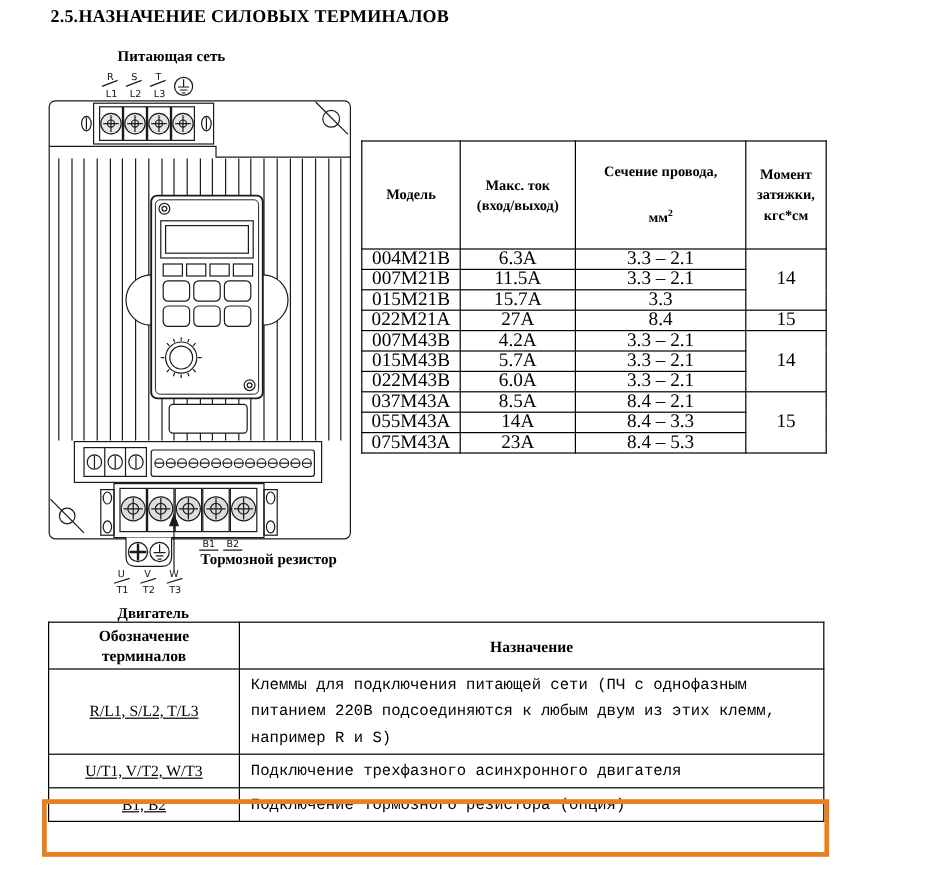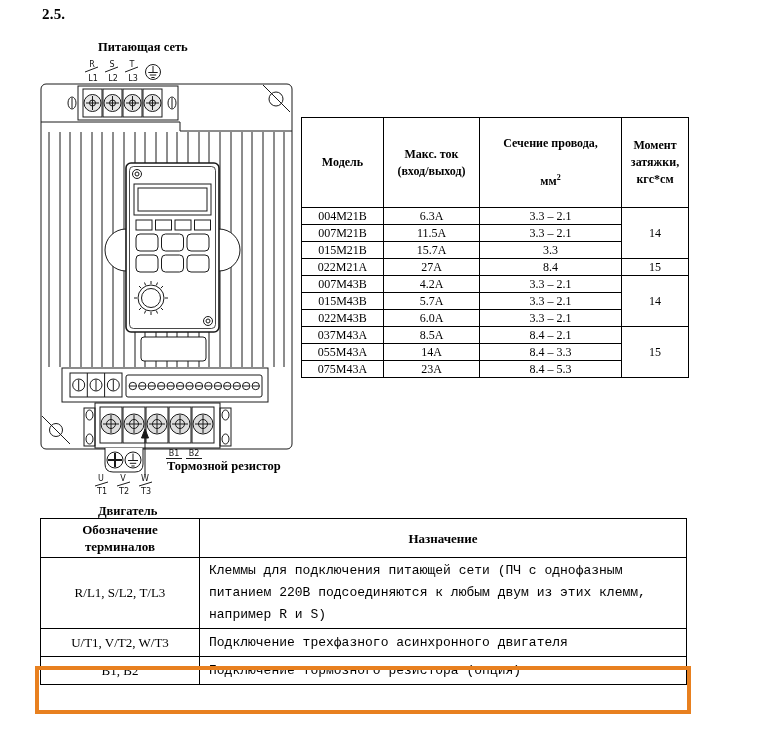--- a/index.html
+++ b/index.html
@@ -6,45 +6,46 @@
   .page{position:relative;width:774px;height:744px;background:#fff;overflow:hidden;
         font-family:"Liberation Serif",serif;color:#000;}
   .abs{position:absolute;}
   .title{left:42px;top:6px;display:flex;gap:0;font-size:15px;font-weight:bold;letter-spacing:.2px;}
   .bold-label{font-weight:bold;font-size:12.5px;margin-left:20px;}
   table{border-collapse:collapse;}
   
   .spec{left:301px;top:117px;}
   .spec th,.spec td{border:1px solid #000;text-align:center;padding:0 2px;}
   .spec th{font-size:12px;line-height:17px;white-space:pre-line;vertical-align:middle;height:52px;font-weight:bold;}
-  .spec td{font-size:12px;height:16px;line-height:16px;}
+  .spec td{font-size:16px;height:16px;line-height:16px;}
   .spec sup{font-size:8px;}
   
   .term{left:40px;top:518px;width:646px;table-layout:fixed;padding-left:20px;}
   .term th,.term td{border:1px solid #000;font-size:13px;vertical-align:middle;}
   .term th{white-space:pre-line;line-height:17px;height:36px;text-align:center;font-weight:bold;}
-  .desig{text-align:center;}
+  .desig{text-align:center;text-decoration:underline;}
   .purpose{text-align:left;padding:2px 9px;white-space:pre-line;font-family:Liberation Mono, monospace;}
   .r1 .purpose{line-height:22px;}
   .r1 td{height:66px;}
   .r2 td,.r3 td{height:23px;line-height:23px;}
   .r4 td{height:38px;}
   .r4 .purpose{line-height:19px;}
   .orange-box{left:35px;top:666px;width:656px;height:48px;border:4px solid #E8801F;
               box-sizing:border-box;pointer-events:none;}
   .svg-sm{font:8px "DejaVu Sans",sans-serif;fill:#111;stroke:none;}
   .svg-bold{font:bold 12.5px "Liberation Serif",serif;fill:#000;stroke:none;}
 </style>
 </head>
 <body>
 
 <div class="page">
 
   <div class="abs title">
     <span>2.5.</span>
+    <span>НАЗНАЧЕНИЕ СИЛОВЫХ ТЕРМИНАЛОВ</span>
   </div>
 
   <div class="abs bold-label" style="left:78px;top:40px;">Питающая сеть</div>
 
   <svg class="abs" style="left:36px;top:55px;" width="264" height="465" viewBox="36 55 264 465">
     <g stroke="#1a1a1a" fill="none" stroke-width="1">
 
       <g>
         <text class="svg-sm" text-anchor="middle" x="92" y="67">R</text>
         <line x1="85" y1="72" x2="98" y2="67"></line>

